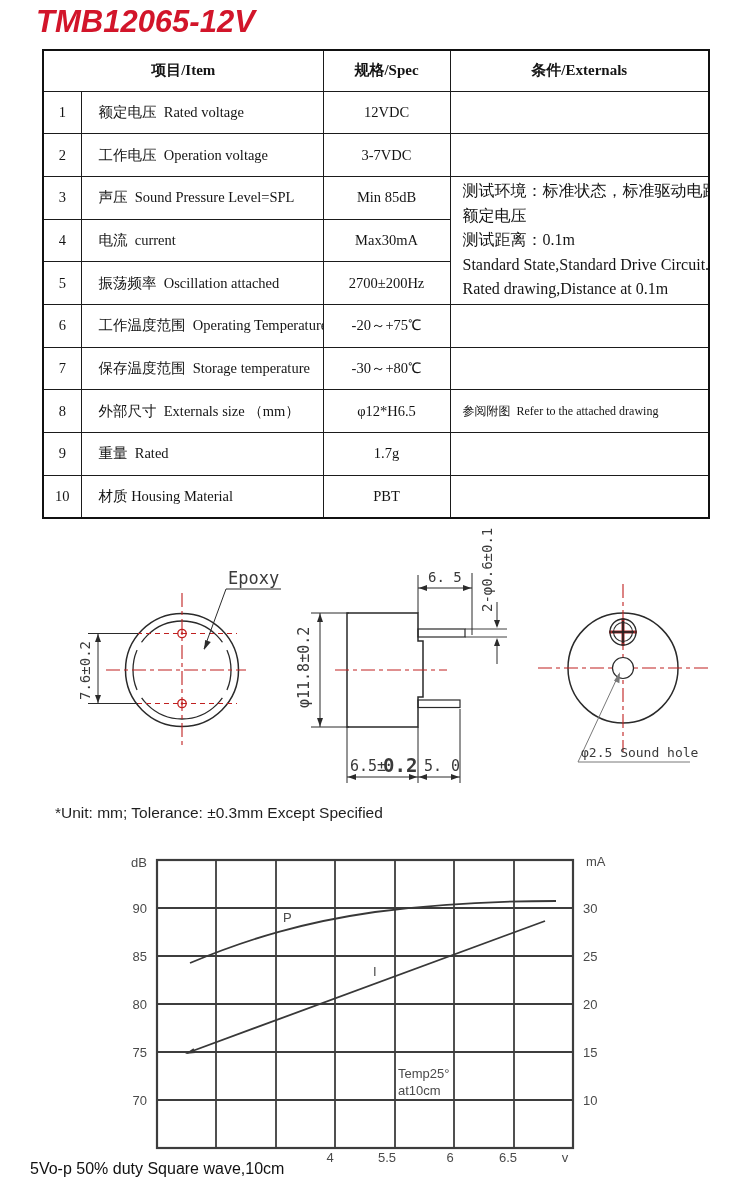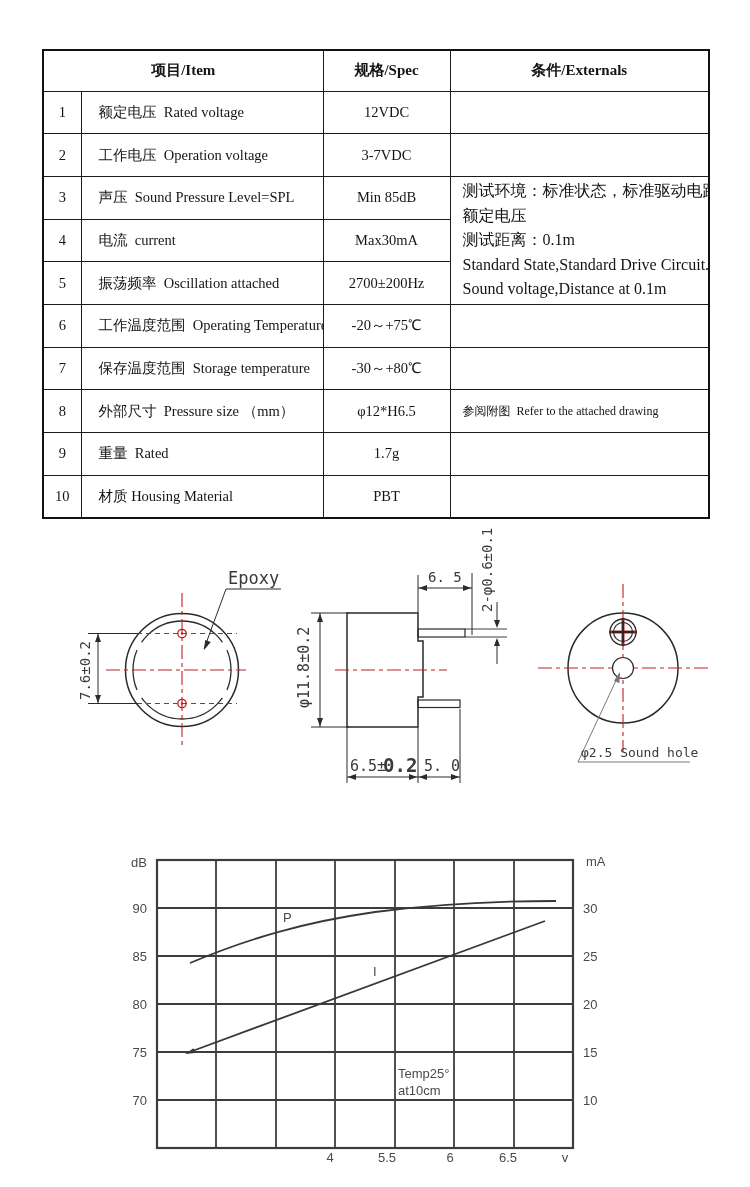--- a/index.html
+++ b/index.html
@@ -27,20 +27,21 @@
   #caption{position:absolute;left:30px;top:1160px;font-size:16px;color:#111;}
   
   text{font-family:"DejaVu Sans Mono",monospace;fill:#3a3a3a;}
   .chart-txt{font-family:"Liberation Sans",sans-serif;fill:#4a4a4a;font-size:13px;}
 </style>
 </head>
 <body>
 
 <div id="page">
 
+  <div id="title">TMB12065-12V</div>
 
   <table id="spec-table">
     <colgroup>
         <col style="width:38px">
         <col style="width:242px">
         <col style="width:127px">
         <col style="width:259px">
       </colgroup>
     <tbody>
         <tr class="hdr">
@@ -62,21 +63,21 @@
     </tr>
     <tr>
       <td class="no">3</td>
       <td class="item">声压  Sound Pressure Level=SPL</td>
       <td class="spec">Min 85dB</td>
       <td class="condm" rowspan="3">
         <div class="condline">测试环境：标准状态，标准驱动电路，</div>
         <div class="condline">额定电压</div>
         <div class="condline">测试距离：0.1m</div>
         <div class="condline">Standard State,Standard Drive Circuit.</div>
-        <div class="condline">Sound voltage,Distance at 0.1m</div>
+        <div class="condline">Rated drawing,Distance at 0.1m</div>
       </td>
     </tr>
     <tr>
       <td class="no">4</td>
       <td class="item">电流  current</td>
       <td class="spec">Max30mA</td>
     </tr>
     <tr>
       <td class="no">5</td>
       <td class="item">振荡频率  Oscillation attached</td>
@@ -89,21 +90,21 @@
       <td></td>
     </tr>
     <tr>
       <td class="no">7</td>
       <td class="item">保存温度范围  Storage temperature</td>
       <td class="spec">-30～+80℃</td>
       <td></td>
     </tr>
     <tr>
       <td class="no">8</td>
-      <td class="item">外部尺寸  Pressure size （mm）</td>
+      <td class="item">外部尺寸  Externals size （mm）</td>
       <td class="spec">φ12*H6.5</td>
       <td class="cond8">参阅附图  Refer to the attached drawing</td>
     </tr>
     <tr>
       <td class="no">9</td>
       <td class="item">重量  Rated</td>
       <td class="spec">1.7g</td>
       <td></td>
     </tr>
     <tr>
@@ -197,20 +198,21 @@
         <circle cx="623" cy="632" r="9.5" stroke="#2a2a2a" stroke-width="1.1" fill="none"></circle>
         <circle cx="623" cy="668" r="10.5" stroke="#2a2a2a" stroke-width="1.2" fill="#fff"></circle>
         <line x1="578" y1="762" x2="619" y2="674" stroke="#787878" stroke-width="1"></line>
         <line x1="578" y1="762" x2="690" y2="762" stroke="#787878" stroke-width="1"></line>
         <polygon points="620,672 619.4,683.3 614,680.7" fill="#787878" stroke="none"></polygon>
         <text x="581" y="757" font-size="13" fill="#4a4a4a">φ2.5 Sound hole</text>
       </g>
     </g>
   </svg>
 
+  <div class="note" style="top:804px;">*Unit: mm; Tolerance:  ±0.3mm Except Specified</div>
 
   <svg style="position:absolute;left:90px;top:845px;" width="530" height="330" viewBox="0 0 530 330">
     <g stroke="#3d3d3d" stroke-width="1.8" fill="none">
       <rect x="67" y="15" width="416" height="288" stroke-width="2.2"></rect>
       <line x1="126" y1="15" x2="126" y2="303"></line>
       <line x1="186" y1="15" x2="186" y2="303"></line>
       <line x1="245" y1="15" x2="245" y2="303"></line>
       <line x1="305" y1="15" x2="305" y2="303"></line>
       <line x1="364" y1="15" x2="364" y2="303"></line>
       <line x1="424" y1="15" x2="424" y2="303"></line>
@@ -239,14 +241,15 @@
     <text class="chart-txt" x="297" y="317" text-anchor="middle">5.5</text>
     <text class="chart-txt" x="360" y="317" text-anchor="middle">6</text>
     <text class="chart-txt" x="418" y="317" text-anchor="middle">6.5</text>
     <text class="chart-txt" x="475" y="317" text-anchor="middle">v</text>
     <text class="chart-txt" x="193" y="77">P</text>
     <text class="chart-txt" x="283" y="131">I</text>
     <text class="chart-txt" x="308" y="233">Temp25°</text>
     <text class="chart-txt" x="308" y="250">at10cm</text>
   </svg>
 
+  <div id="caption">5Vo-p 50% duty Square wave,10cm</div>
 
 </div>
 
 </body></html>

